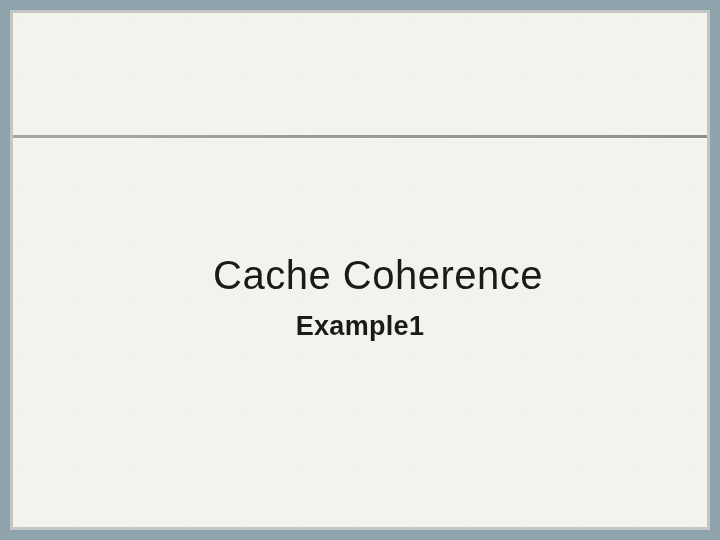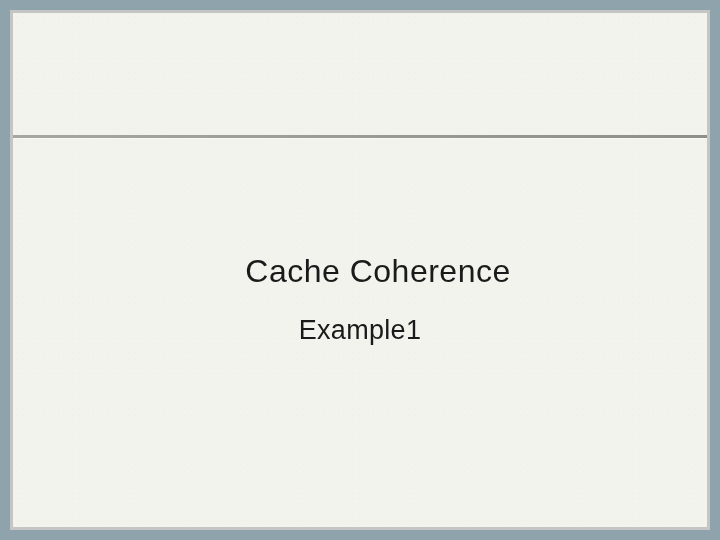--- a/index.html
+++ b/index.html
@@ -45,30 +45,30 @@
     box-shadow: 0 1px 0 rgba(255,255,255,0.5);
   }
   .content {
     position: absolute;
     top: 240px;
     left: 0;
     right: 0;
     text-align: center;
   }
   .title {
-    font-size: 32px;
+    font-size: 40px;
     font-weight: 400;
     color: #1a1a1a;
     letter-spacing: 0.5px;
-    margin-bottom: 25px;
+    margin-bottom: 13px;
     padding-left: 36px;
   }
   .subtitle {
     font-size: 27px;
-    font-weight: 400;
+    font-weight: 700;
     color: #1a1a1a;
     letter-spacing: 0.3px;
   }
 </style>
 </head>
 <body>
 
 <div class="outer-frame">
   <div class="inner-frame">
     <div class="header-rule"></div>

